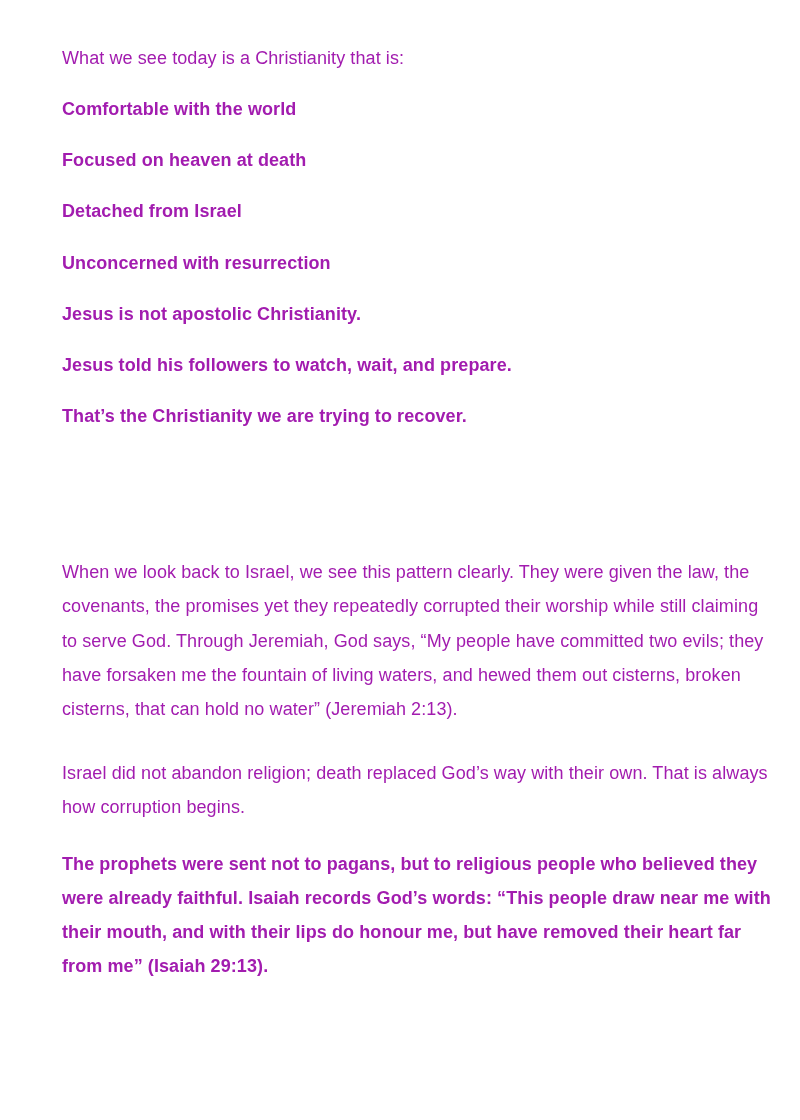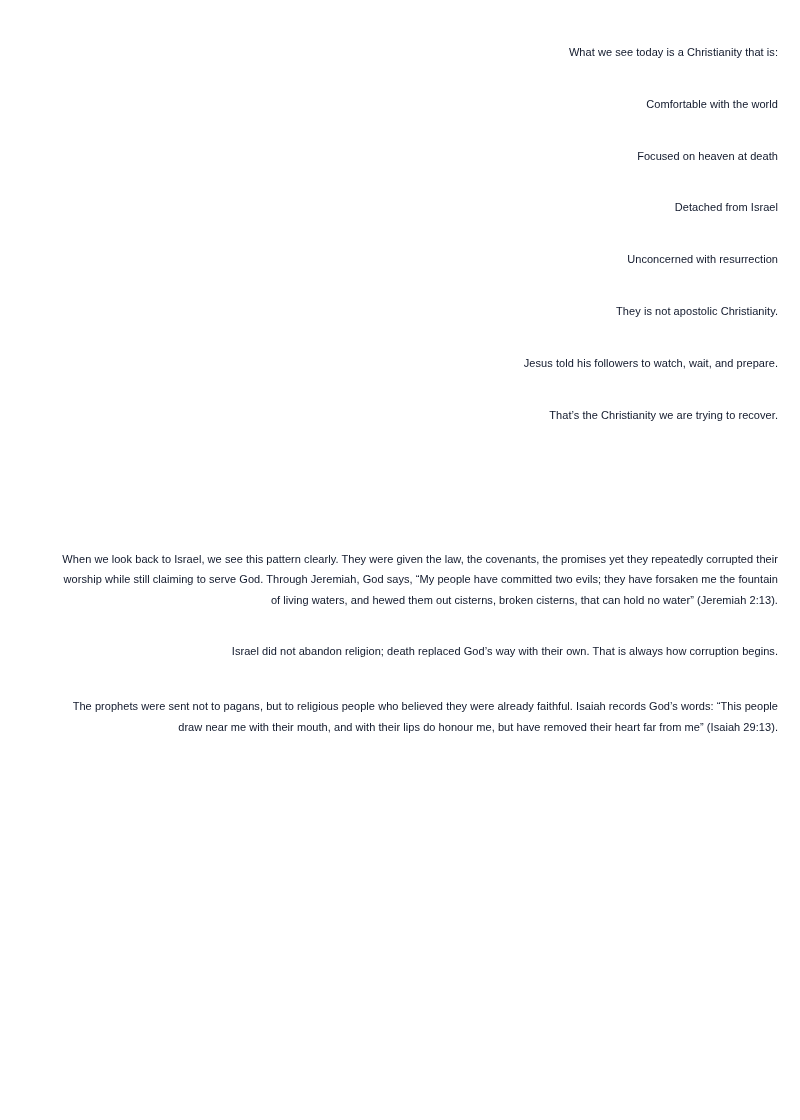--- a/index.html
+++ b/index.html
@@ -20,29 +20,30 @@
     height: 1120px;
     background: #ffffff;
     box-sizing: border-box;
     padding: 44px 24px 0 62px;
   }
   .doc-body {
     width: 716px;
   }
   p.para {
     margin: 0;
-    font-size: 11px;
+    font-size: 18px;
     line-height: 1.62;
     letter-spacing: 0.005em;
-    color: #0f172a;
-    text-align: right;
+    color: #a21caf;
+    text-align: left;
   }
   
   p.para + p.para {
-    margin-top: 34px;
+    margin-top: 22px;
+    font-weight: bold;
   }
   p.para.wrap {
     line-height: 1.9;
   }
   .gap-lg {
     height: 76px;
   }
   .gap-md {
     height: 48px;
   }
@@ -57,21 +58,21 @@
 <body>
 
 <div class="page">
   <div class="doc-body">
 
     <p class="para">What we see today is a Christianity that is:</p>
     <p class="para">Comfortable with the world</p>
     <p class="para">Focused on heaven at death</p>
     <p class="para">Detached from Israel</p>
     <p class="para">Unconcerned with resurrection</p>
-    <p class="para">They is not apostolic Christianity.</p>
+    <p class="para">Jesus is not apostolic Christianity.</p>
     <p class="para">Jesus told his followers to watch, wait, and prepare.</p>
     <p class="para">That’s the Christianity we are trying to recover.</p>
 
     <div class="gap-lg"></div>
 
 
     <div class="gap-md"></div>
 
     <p class="para wrap">When we look back to Israel, we see this pattern clearly. They were given the law, the covenants, the promises yet they repeatedly corrupted their worship while still claiming to serve God. Through Jeremiah, God says, “My people have committed two evils; they have forsaken me the fountain of living waters, and hewed them out cisterns, broken cisterns, that can hold no water” (Jeremiah 2:13).</p>
 

